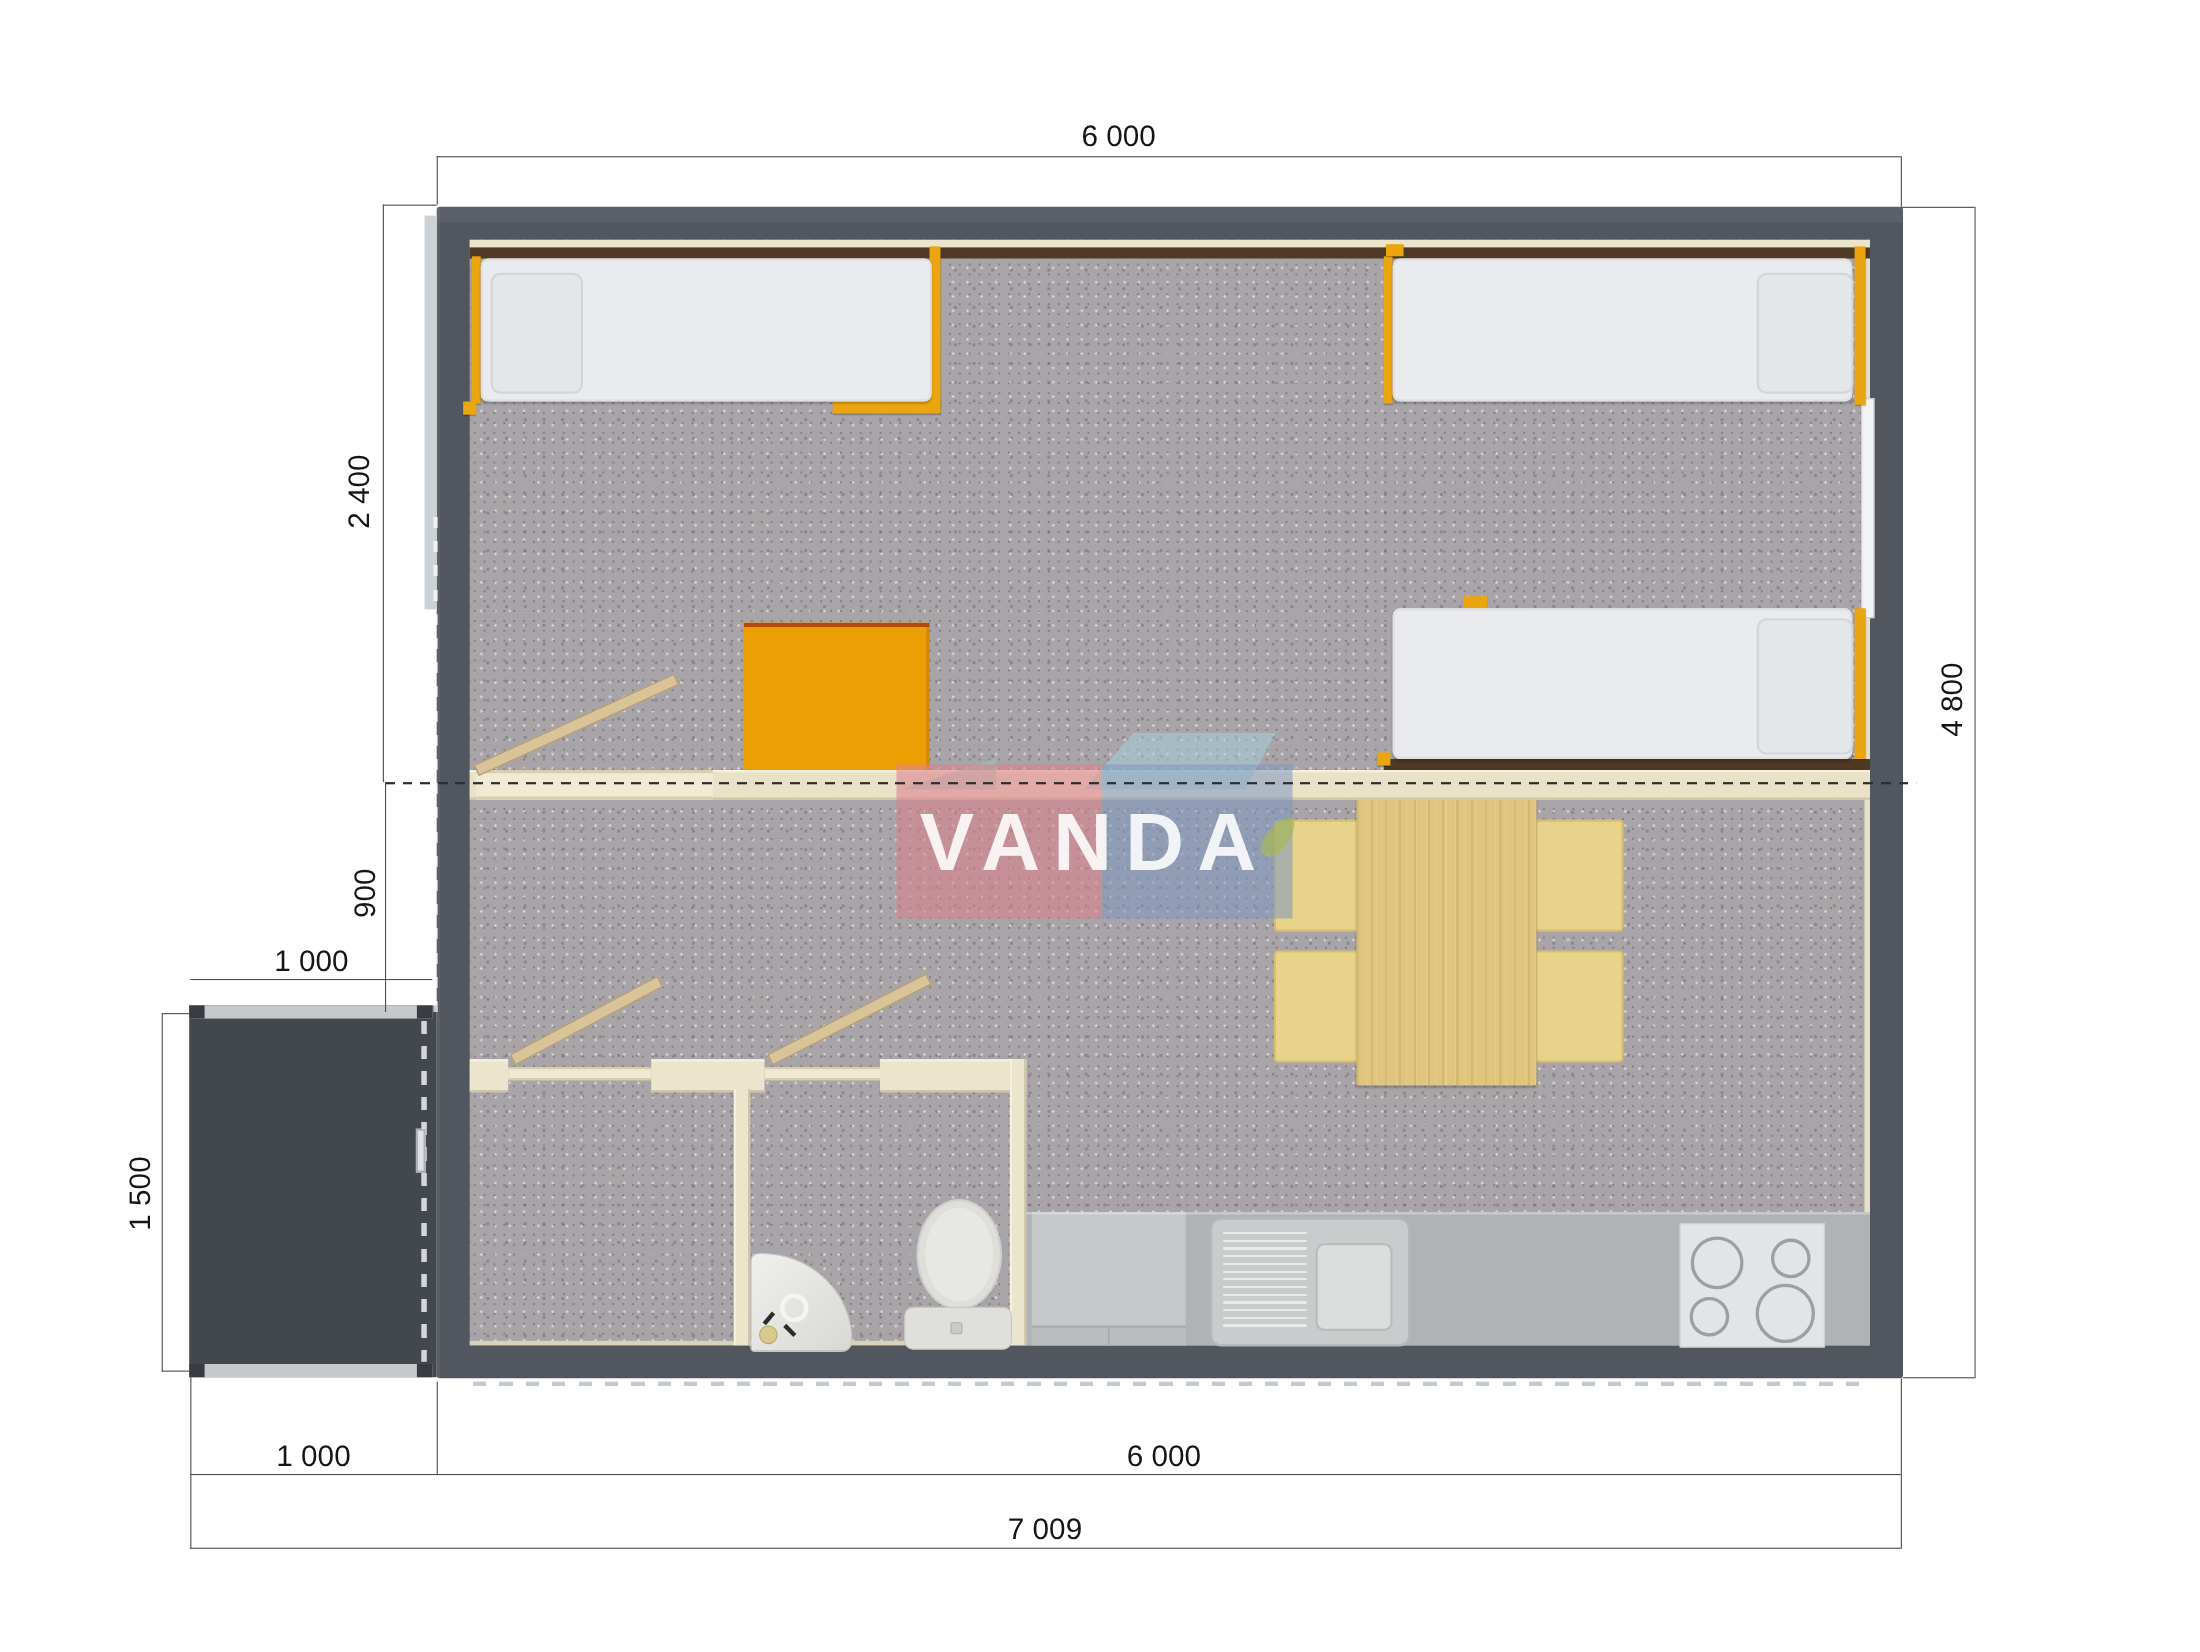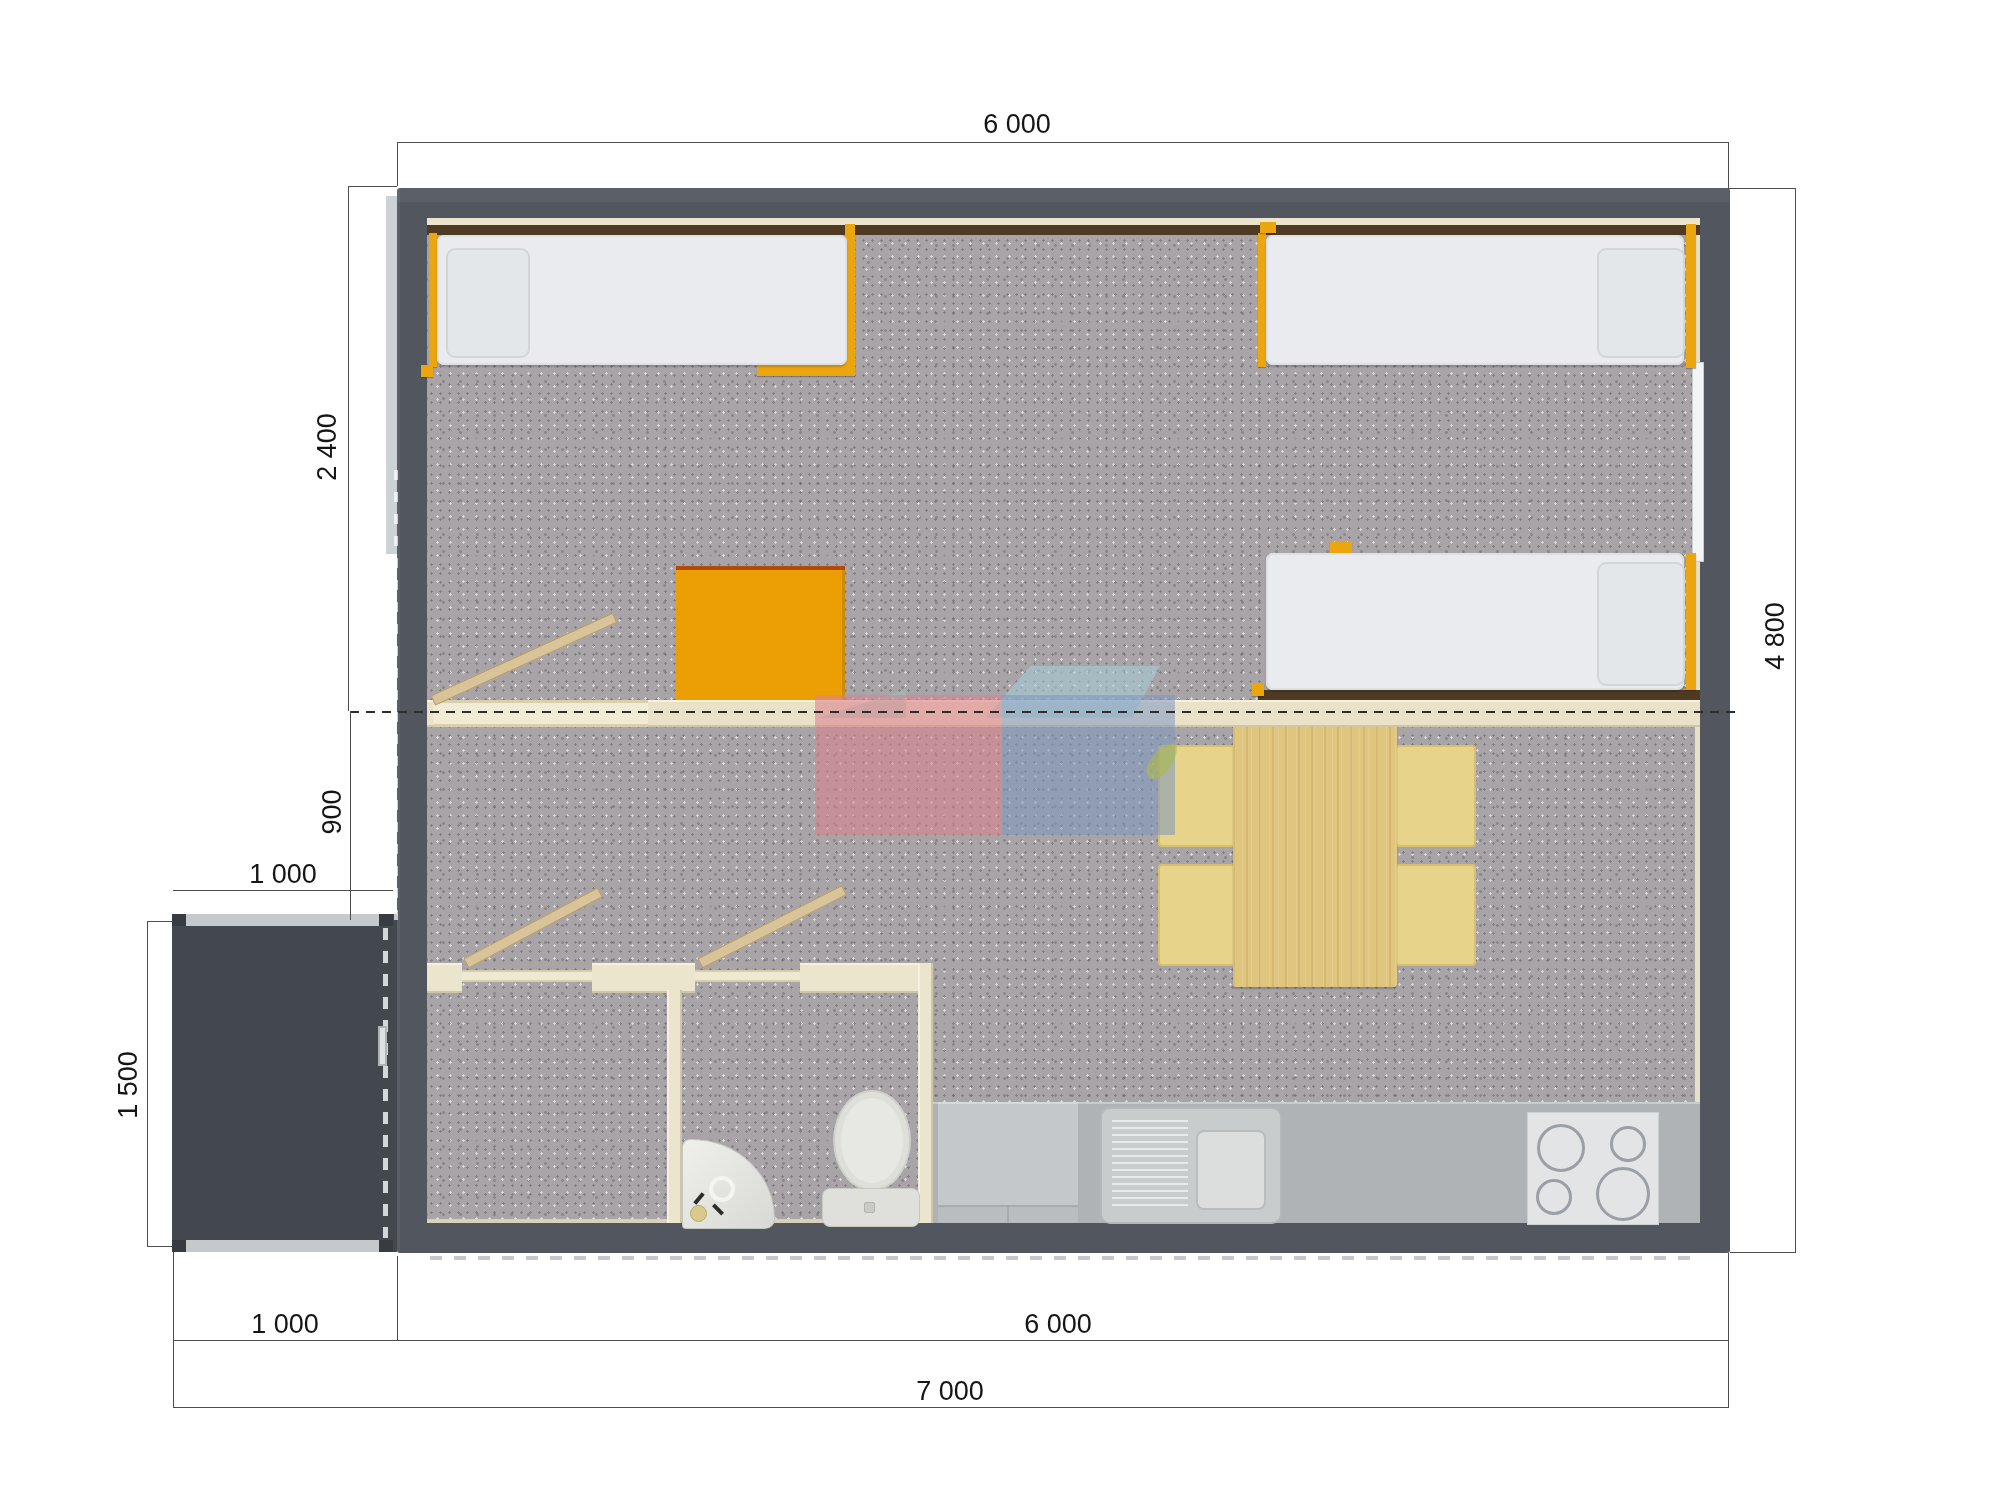--- a/index.html
+++ b/index.html
@@ -215,20 +215,21 @@
   <div class="porch-cap" style="left:172px;top:1240px;"></div>
   <div class="porch-cap" style="left:379px;top:1240px;"></div>
   <div class="porch-dash"></div>
   <div class="door-handle"></div>
 
   <div class="wm wm-roof"></div>
   <div class="wm wm-teal"></div>
   <div class="wm wm-pink"></div>
   <div class="wm wm-blue"></div>
   <div class="wm-leaf"></div>
+  <div class="wm-text">VANDA</div>
 
   <div class="section-dash"></div>
 
   <div class="dim-h" style="left:397px;top:142px;width:1331px;"></div>
   <div class="dim-v" style="left:397px;top:142px;height:44px;"></div>
   <div class="dim-v" style="left:1728px;top:142px;height:46px;"></div>
   <div class="dim-label" style="left:1017px;top:124px;">6 000</div>
 
   <div class="dim-h" style="left:348px;top:186px;width:49px;"></div>
   <div class="dim-v" style="left:348px;top:186px;height:525px;"></div>
@@ -249,15 +250,15 @@
   <div class="dim-v" style="left:1795px;top:188px;height:1065px;"></div>
   <div class="dim-label rot" style="left:1775px;top:636px;">4 800</div>
 
   <div class="dim-v" style="left:173px;top:1252px;height:156px;"></div>
   <div class="dim-v" style="left:397px;top:1256px;height:84px;"></div>
   <div class="dim-v" style="left:1728px;top:1253px;height:155px;"></div>
   <div class="dim-h" style="left:173px;top:1340px;width:1555px;"></div>
   <div class="dim-label" style="left:285px;top:1324px;">1 000</div>
   <div class="dim-label" style="left:1058px;top:1324px;">6 000</div>
   <div class="dim-h" style="left:173px;top:1407px;width:1555px;"></div>
-  <div class="dim-label" style="left:950px;top:1391px;">7 000</div>
+  <div class="dim-label" style="left:950px;top:1391px;">7 009</div>
 
 </div>
 
 </body></html>

